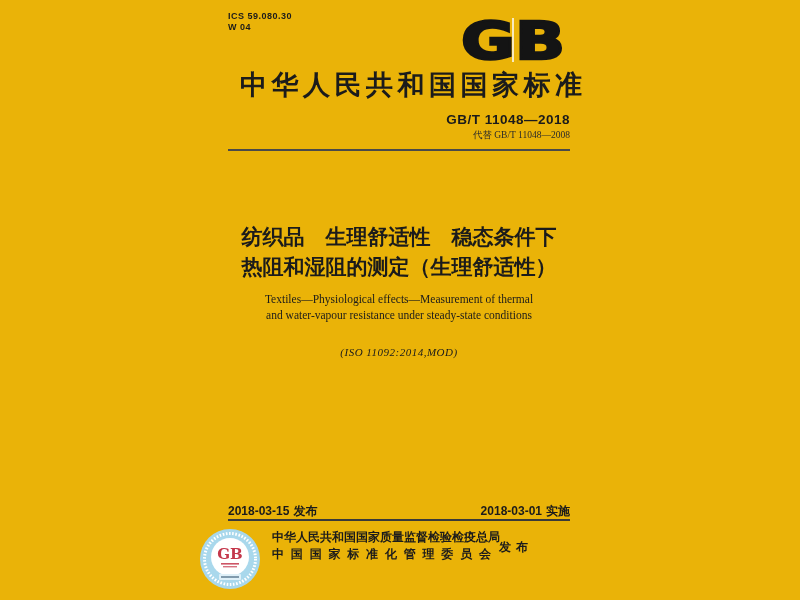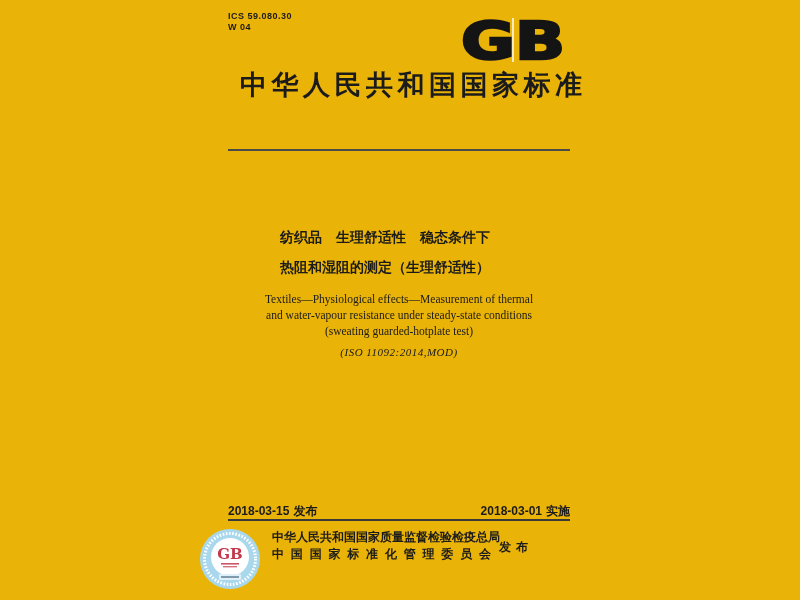--- a/index.html
+++ b/index.html
@@ -19,21 +19,21 @@
     text-align:justify;text-align-last:justify;white-space:nowrap;margin-left:12px;
   }
   
   .num-block{left:228px;top:112px;width:342px;text-align:right;}
   .std-number{font-size:13.5px;font-weight:bold;letter-spacing:.5px;}
   .replaces{font-size:9.5px;margin-top:2px;font-family:"Liberation Serif","DejaVu Serif",serif;color:#2a2a2a;}
   .rule{left:228px;width:342px;height:2px;background:#4a4a4a;}
   .rule-top{top:149px;}
   .rule-bottom{top:519px;background:#3a3a3a;}
   
-  .cn-title{left:214px;top:222px;width:342px;text-align:center;font-size:14px;line-height:30px;font-weight:bold;}
+  .cn-title{left:228px;top:222px;width:342px;text-align:center;font-size:21px;line-height:30px;font-weight:bold;}
   
   .en-title{
     left:228px;top:291px;width:342px;text-align:center;
     font-family:"Liberation Serif","DejaVu Serif",serif;font-weight:normal;
     font-size:11.5px;line-height:16px;
   }
   .iso-ref{
     left:228px;top:346px;width:342px;text-align:center;
     font-family:"Liberation Serif","DejaVu Serif",serif;font-size:11px;letter-spacing:.5px;font-style:italic;
   }
@@ -60,32 +60,35 @@
 
   <div class="abs gb-logo">
     <svg width="110" height="52" viewBox="0 0 110 52" aria-hidden="true">
       <text x="55" y="45" text-anchor="middle" font-family="'DejaVu Sans',sans-serif" font-weight="bold" font-size="52" textLength="104" lengthAdjust="spacingAndGlyphs" fill="#141414" stroke="#141414" stroke-width="2.5">GB</text>
       <line x1="55" y1="4" x2="55" y2="48" stroke="#fdfdfd" stroke-width="1.5"></line>
     </svg>
   </div>
 
   <div class="abs std-heading">中华人民共和国国家标准</div>
 
+  <div class="abs num-block">
+    <div class="std-number">GB/T 11048—2018</div>
+    <div class="replaces">代替 GB/T 11048—2008</div>
+  </div>
 
   <div class="abs rule rule-top"></div>
 
   <div class="abs cn-title">
     <div>纺织品　生理舒适性　稳态条件下</div>
     <div>热阻和湿阻的测定（生理舒适性）</div>
   </div>
 
   <div class="abs en-title">
     <div>Textiles—Physiological effects—Measurement of thermal</div>
     <div>and water-vapour resistance under steady-state conditions</div>
-    <div>(sweating guarded-hotplate test)</div>
   </div>
 
   <div class="abs iso-ref">(ISO 11092:2014,MOD)</div>
 
   <div class="abs dates-row">
     <div>
       <span>2018-03-15</span><span class="lbl">发布</span>
     </div>
     <div>
       <span>2018-03-01</span><span class="lbl">实施</span>

